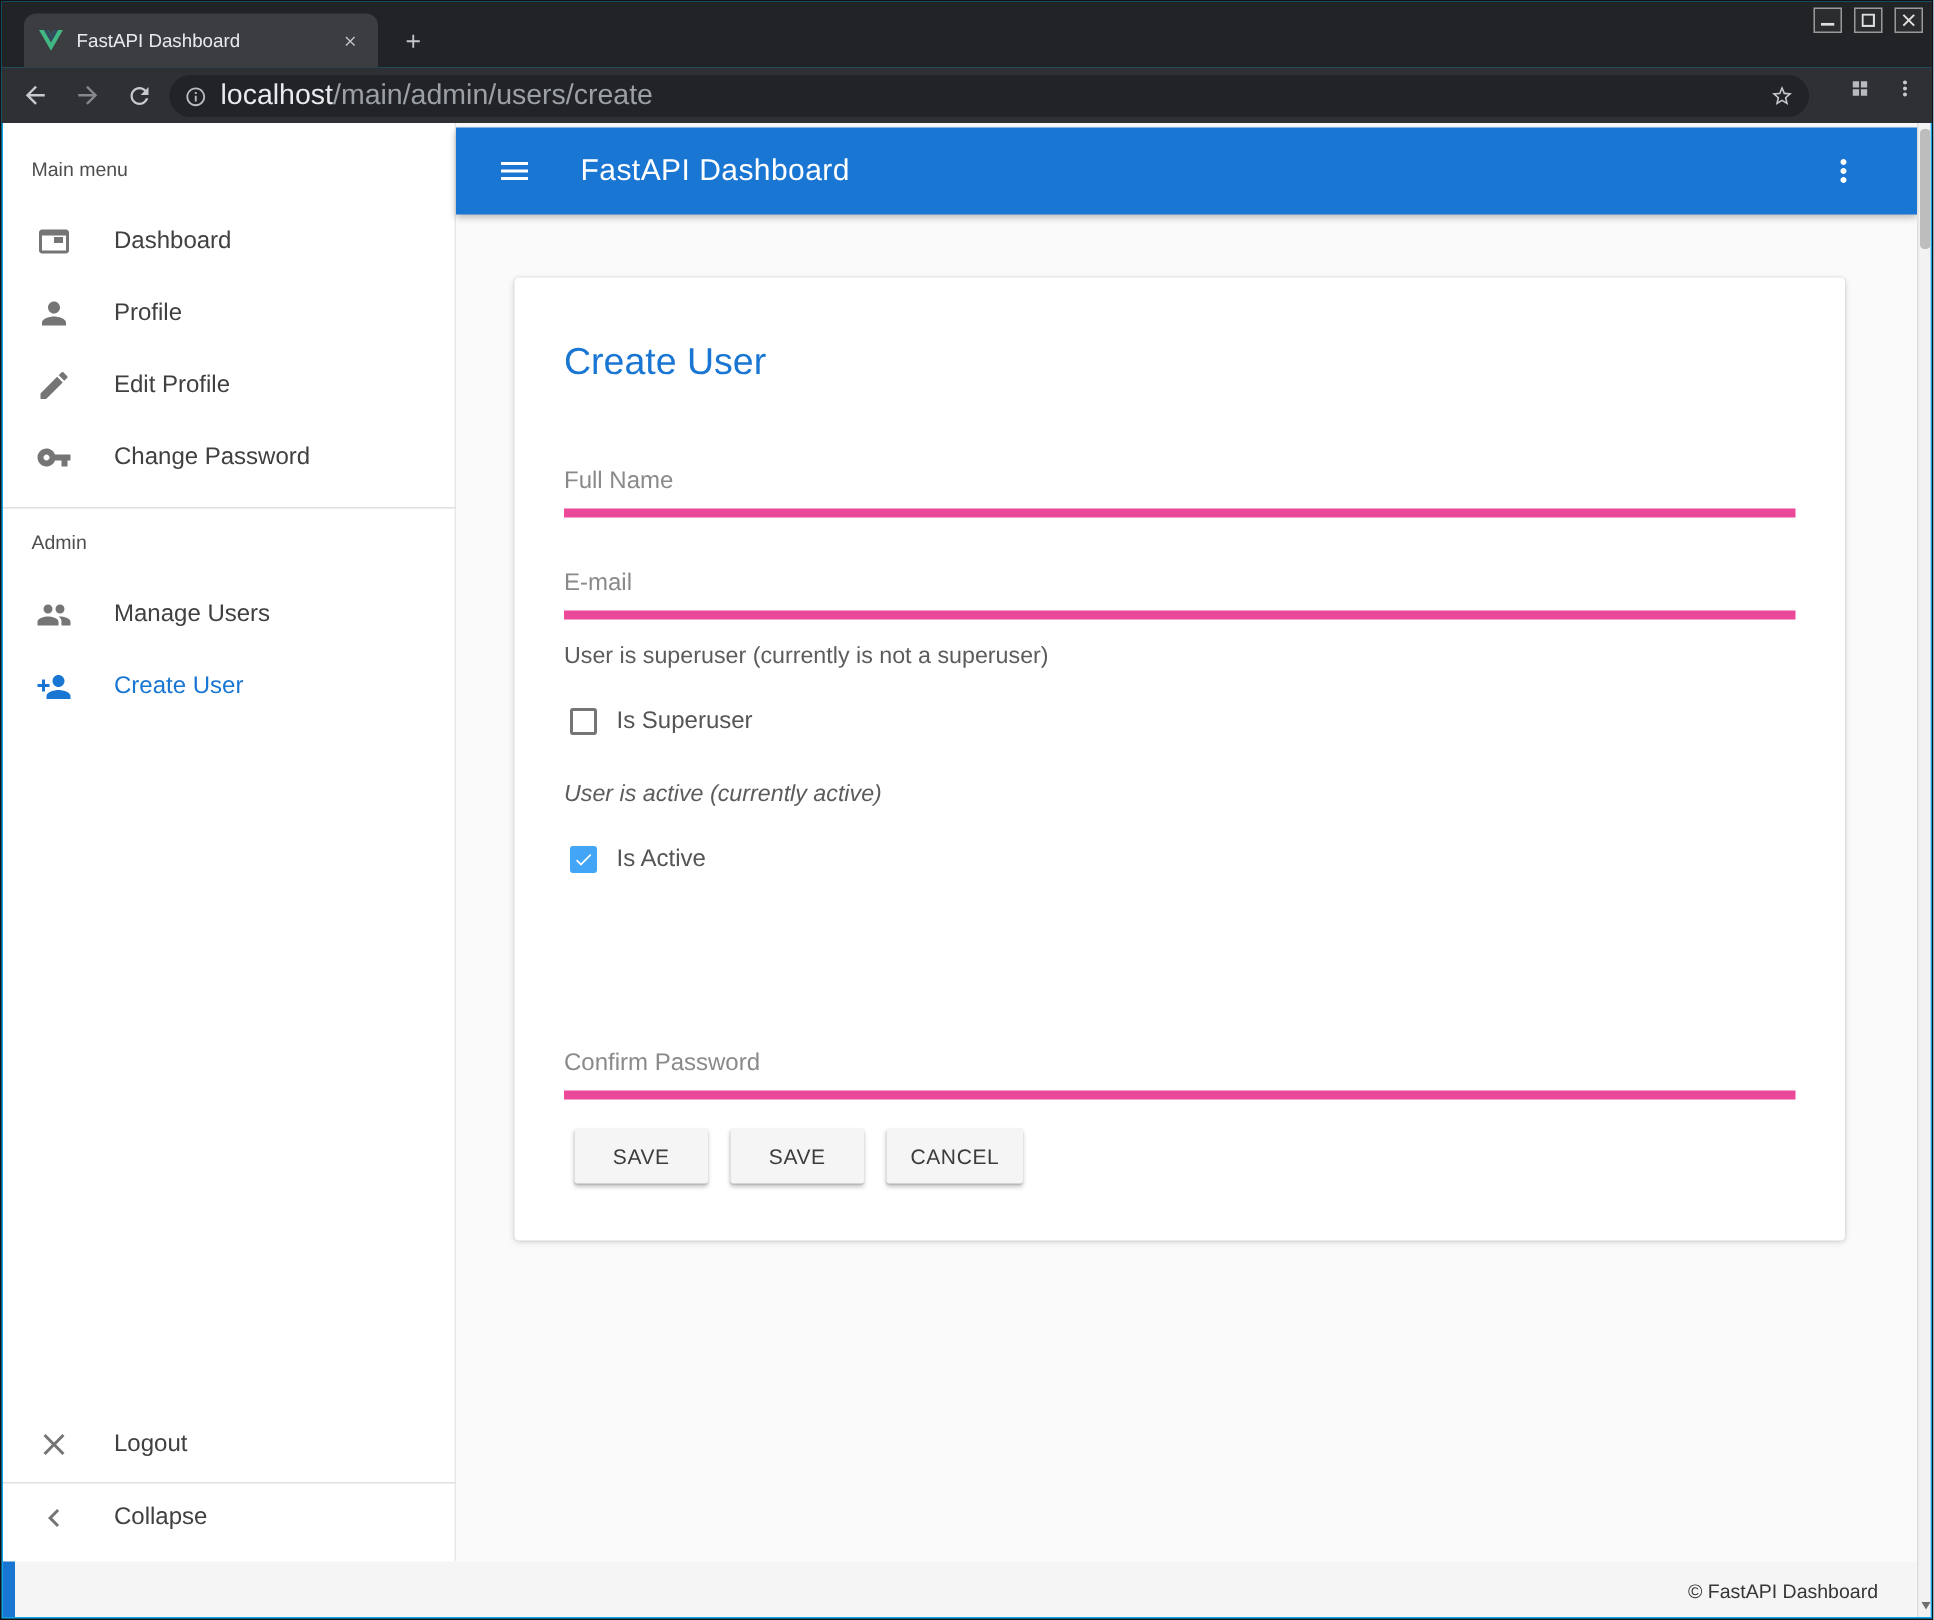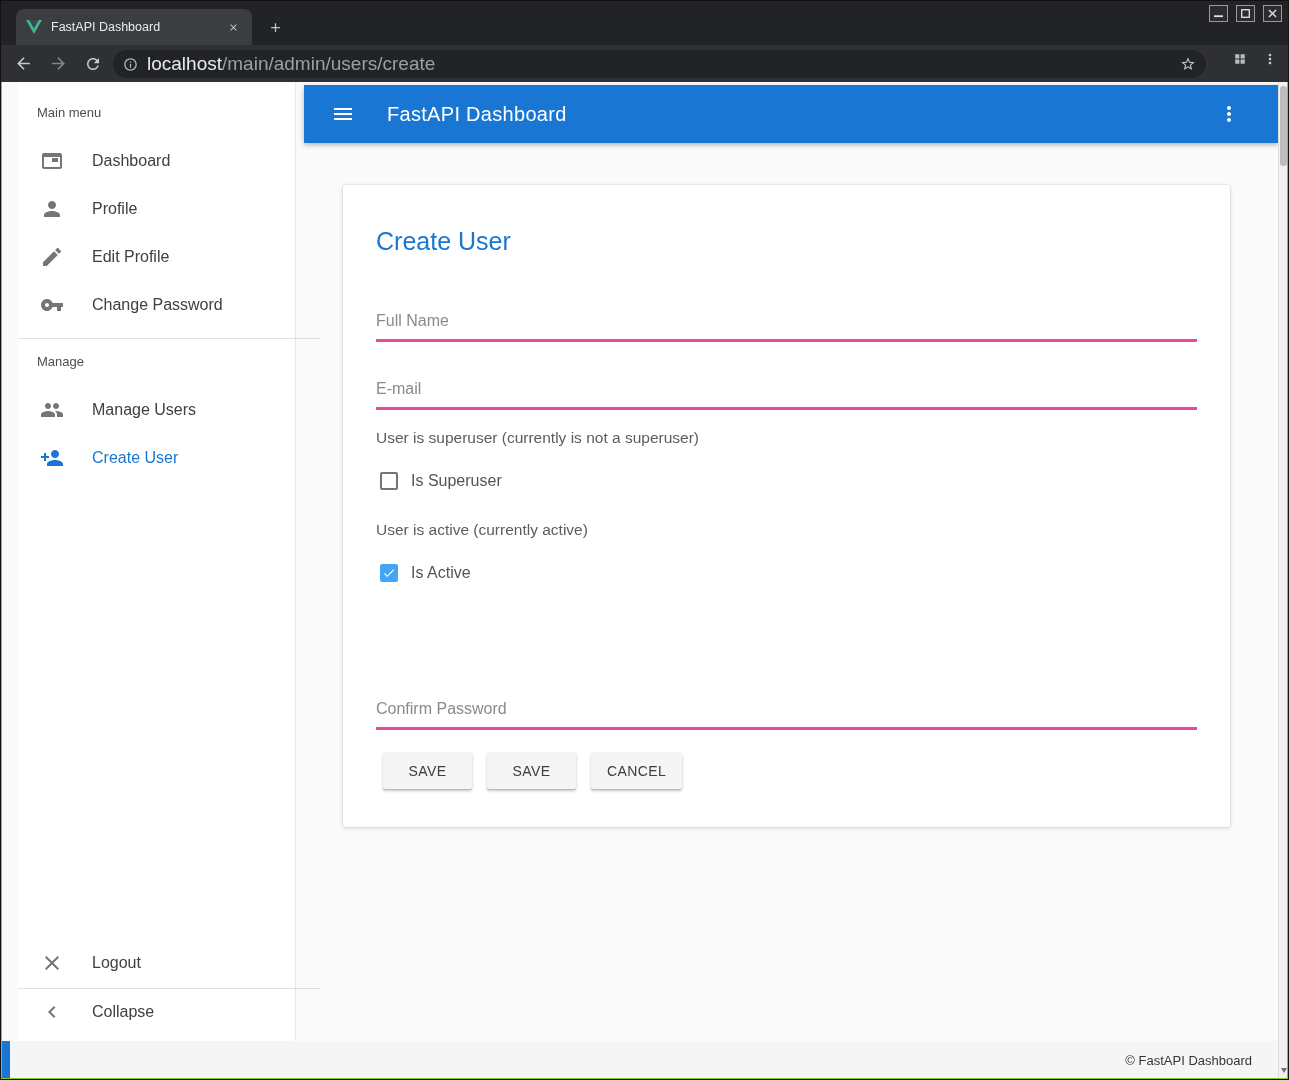--- a/index.html
+++ b/index.html
@@ -1,19 +1,19 @@
 <!DOCTYPE html>
 <html><head>
 <meta charset="utf-8">
 <style>
   * { box-sizing: border-box; margin: 0; padding: 0; }
   html,body { width:1289px; height:1080px; }
   body { font-family:"Liberation Sans", sans-serif; }
 
-  .window { position:relative; width:1289px; height:1080px; background:#84cc16; overflow:hidden; border:1px solid #121212; }
+  .window { position:relative; width:1289px; height:1080px; background:#0ea5e9; overflow:hidden; border:1px solid #121212; }
 
   
   .tabstrip { position:absolute; top:0; left:0; right:0; height:44px; background:#222326; }
   .tab { position:absolute; left:15px; top:8px; width:236px; height:36px; background:#3b3d40; border-radius:8px 8px 0 0; display:flex; align-items:center; padding:0 10px; }
   .tab-favicon { width:16px; height:16px; margin-right:9px; flex:0 0 auto; }
   .tab-title { color:#e8eaed; font-size:12.5px; flex:1; white-space:nowrap; overflow:hidden; }
   .tab-close { width:17px; height:17px; display:flex; align-items:center; justify-content:center; border-radius:50%; color:#c3c6c9; cursor:pointer; }
   .newtab-btn { position:absolute; left:262px; top:14px; width:24px; height:24px; color:#c3c6c9; display:flex; align-items:center; justify-content:center; }
   .win-controls { position:absolute; right:6px; top:4px; display:flex; gap:8px; }
   .win-btn { width:19px; height:17px; border:1px solid #9a9a9a; background:#2b2c2e; color:#e0e0e0; display:flex; align-items:center; justify-content:center; }
@@ -27,44 +27,44 @@
   .omni-host { color:#e8eaed; }
   .omni-path { color:#9aa0a6; }
   .omni-star { color:#c4c7ca; display:flex; align-items:center; }
   .tb-right { position:absolute; right:10px; top:6px; display:flex; gap:14px; align-items:center; }
   .tb-icon { color:#c8cacd; display:flex; align-items:center; }
 
   
   .page { position:absolute; top:81px; left:1px; right:1px; bottom:1px; background:#fafafa; overflow:hidden; }
 
   
-  .sidebar { position:absolute; left:16px; top:0; width:278px; height:959px; background:#ffffff; border-right:1px solid #e8e8e8; }
+  .sidebar { position:absolute; left:0; top:0; width:302px; height:959px; background:#ffffff; border-right:1px solid #e8e8e8; }
   .side-section { position:absolute; left:19px; font-size:13px; color:#4e4e4e; }
   .side-item { position:absolute; left:0; width:302px; height:48px; display:flex; align-items:center; cursor:pointer; }
   .side-item .s-icon { width:24px; height:24px; margin-left:22px; color:#757575; flex:0 0 auto; }
   .side-item .s-label { margin-left:28px; font-size:16px; color:#404040; }
   .side-item.active .s-icon { color:#1976d2; }
   .side-item.active .s-label { color:#1976d2; }
   .side-divider { position:absolute; left:0; width:302px; height:1px; background:#e0e0e0; }
 
   
   .appbar { position:absolute; left:302px; right:9px; top:3px; height:58px; background:#1976d2; box-shadow:0 2px 5px rgba(0,0,0,0.28); display:flex; align-items:center; }
   .appbar .burger { width:24px; height:24px; margin-left:27px; color:#ffffff; cursor:pointer; }
   .appbar .app-title { margin-left:32px; color:#ffffff; font-size:20px; font-weight:500; letter-spacing:0.3px; }
   .appbar .kebab { position:absolute; right:37px; width:24px; height:24px; color:#ffffff; cursor:pointer; }
 
   
   .card { position:absolute; left:341px; top:103px; width:887px; height:642px; background:#ffffff; border-radius:3px; box-shadow:0 1px 4px rgba(0,0,0,0.16), 0 0 0 1px rgba(0,0,0,0.03); }
   .card-title { position:absolute; left:33px; top:42px; font-size:25px; color:#1976d2; font-weight:400; }
-  .vfield { position:absolute; left:33px; right:33px; border-bottom:3px solid #ec4899; }
+  .vfield { position:absolute; left:33px; right:33px; border-bottom:6px solid #ec4899; }
   .vfield input { width:100%; border:none; outline:none; background:transparent; font-size:16px; color:#333; padding:0 0 9px 0; font-family:"Liberation Sans", sans-serif; }
   .vfield input::placeholder { color:#8a8a8a; opacity:1; }
   .f1 { top:127px; } .f2 { top:195px; } .f3 { top:447px; } .f4 { top:515px; }
   .hint { position:absolute; left:33px; font-size:15.5px; color:#5c5c5c; }
-  .h1 { top:244px; } .h2 { top:336px; }
+  .h1 { top:244px; } .h2 { top:336px;font-style:italic; }
   .cbrow { position:absolute; left:37px; display:flex; align-items:center; cursor:pointer; }
   .cb1 { top:287px; } .cb2 { top:379px; }
   .cbox { width:18px; height:18px; border:2px solid #757575; border-radius:2px; display:flex; align-items:center; justify-content:center; background:#fff; }
   .cbrow.checked .cbox { background:#42a5f5; border-color:#42a5f5; }
   .cbox svg { visibility:hidden; }
   .cbrow.checked .cbox svg { visibility:visible; }
   .cb-label { margin-left:13px; font-size:16px; color:#555555; }
   .btnrow { position:absolute; left:40px; top:567px; display:flex; gap:15px; }
   .vbtn { min-width:89px; height:37px; background:#f5f5f5; border:none; border-radius:2px; font-size:14px; font-weight:500; color:#3c3c3c; letter-spacing:0.4px; box-shadow:0 2px 3px rgba(0,0,0,0.22), 0 1px 1px rgba(0,0,0,0.12); cursor:pointer; padding:0 16px; font-family:"Liberation Sans", sans-serif; }
 
@@ -188,21 +188,21 @@
         <span class="s-label">Change Password</span>
       </div>
       <div class="side-item" style="top:151px;">
         <svg class="s-icon" viewBox="0 0 24 24">
             <path fill="currentColor" d="M3 17.25V21h3.75L17.81 9.94l-3.75-3.75L3 17.25zM20.71 7.04c.39-.39.39-1.02 0-1.41l-2.34-2.34c-.39-.39-1.02-.39-1.41 0l-1.83 1.83 3.75 3.75 1.83-1.83z"></path>
           </svg>
         <span class="s-label">Edit Profile</span>
       </div>
 
       <div class="side-divider" style="top:256px;"></div>
-      <div class="side-section" style="top:272px;">Manage</div>
+      <div class="side-section" style="top:272px;">Admin</div>
 
       <div class="side-item" style="top:304px;">
         <svg class="s-icon" viewBox="0 0 24 24">
             <path fill="currentColor" d="M16 11c1.66 0 2.99-1.34 2.99-3S17.66 5 16 5c-1.66 0-3 1.34-3 3s1.34 3 3 3zm-8 0c1.66 0 2.99-1.34 2.99-3S9.66 5 8 5C6.34 5 5 6.34 5 8s1.34 3 3 3zm0 2c-2.33 0-7 1.17-7 3.5V19h14v-2.5c0-2.33-4.67-3.5-7-3.5zm8 0c-.29 0-.62.02-.97.05 1.16.84 1.97 1.97 1.97 3.45V19h6v-2.5c0-2.33-4.67-3.5-7-3.5z"></path>
           </svg>
         <span class="s-label">Manage Users</span>
       </div>
       <div class="side-item active" style="top:352px;">
         <svg class="s-icon" viewBox="0 0 24 24">
             <path fill="currentColor" d="M15 12c2.21 0 4-1.79 4-4s-1.79-4-4-4-4 1.79-4 4 1.79 4 4 4zm-9-2V7H4v3H1v2h3v3h2v-3h3v-2H6zm9 4c-2.67 0-8 1.34-8 4v2h16v-2c0-2.66-5.33-4-8-4z"></path>

